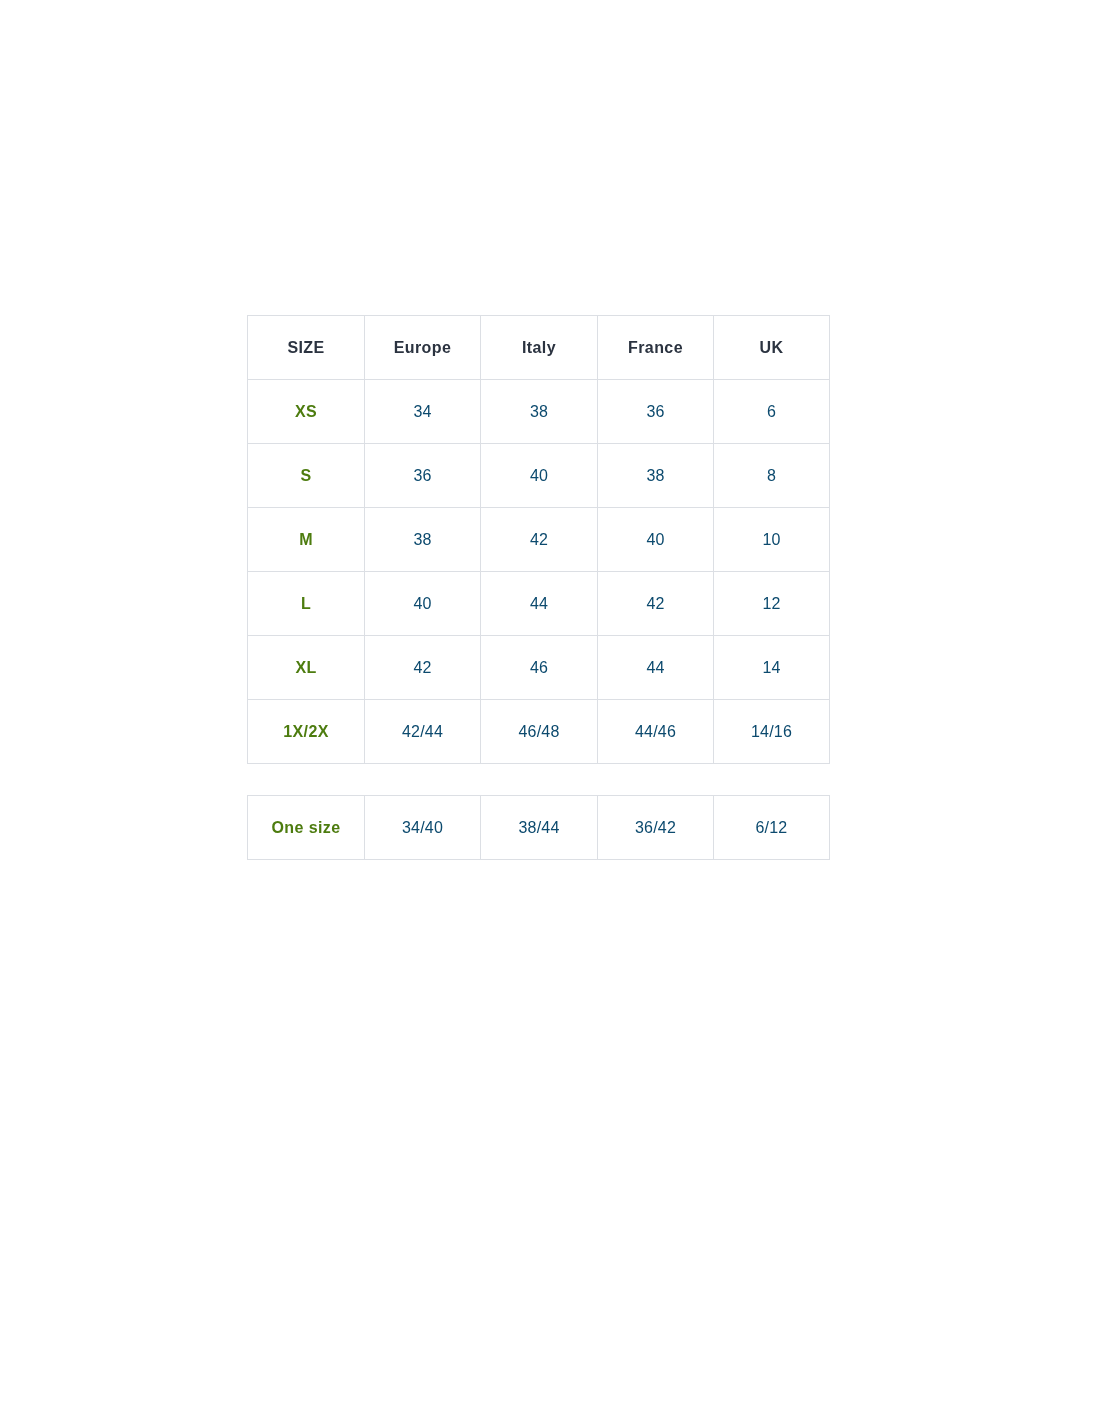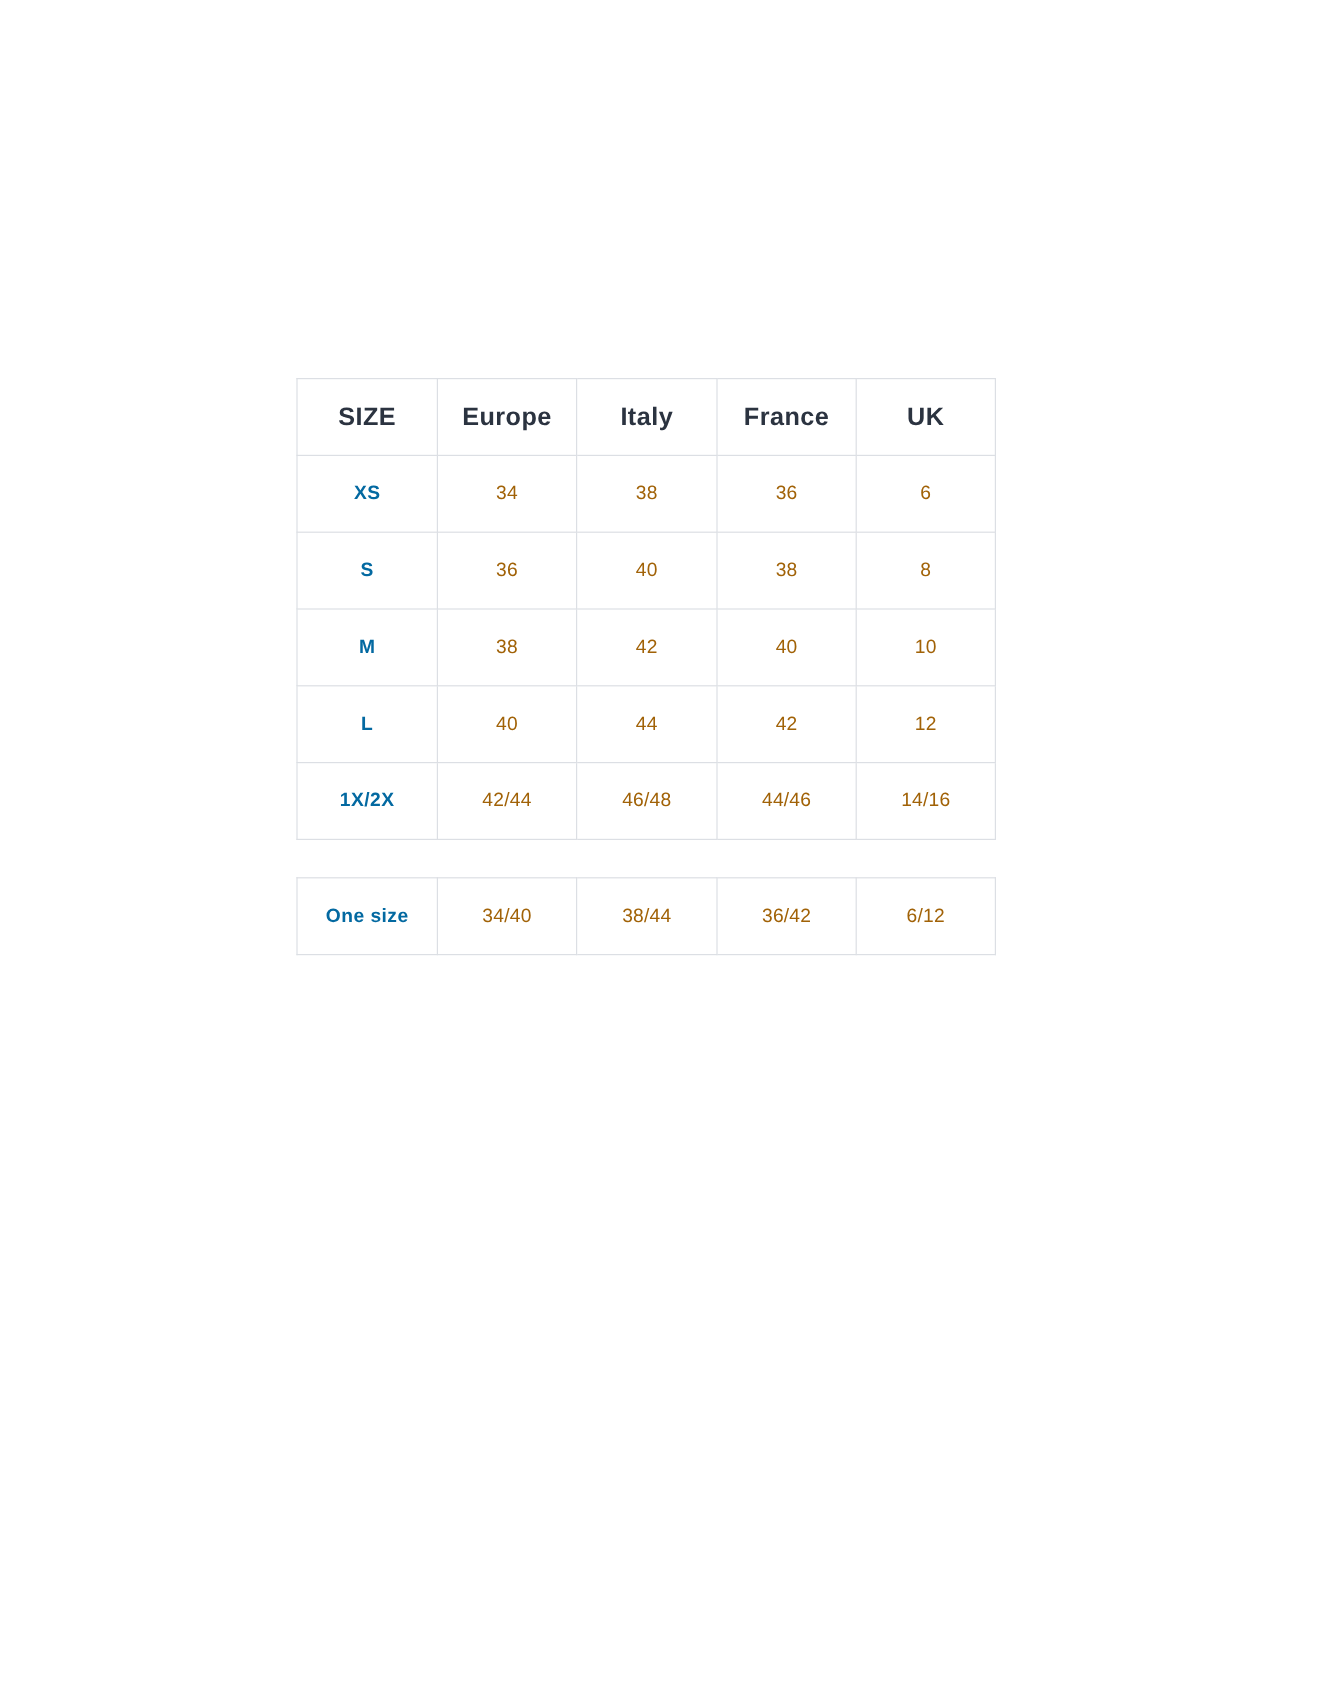--- a/index.html
+++ b/index.html
@@ -26,33 +26,33 @@
     table-layout: fixed;
   }
   table.size-table td,
   table.size-table th {
     border: 1px solid #dcdfe4;
     height: 63px;
     text-align: center;
     vertical-align: middle;
     font-size: 16px;
     font-weight: 400;
-    color: #a16207;
+    color: #0c4a6e;
     padding: 0;
     letter-spacing: 0.2px;
   }
   table.size-table th {
     font-weight: 700;
-    font-size: 21px;
+    font-size: 16px;
     color: #2b3340;
     letter-spacing: 0.4px;
   }
   table.size-table td.row-head {
     font-weight: 700;
-    color: #0369a1;
+    color: #4d7c0f;
     font-size: 16px;
     letter-spacing: 0.4px;
   }
   col.c0 { width: 117px; }
   col.c1 { width: 116px; }
   col.c2 { width: 117px; }
   col.c3 { width: 116px; }
   col.c4 { width: 116px; }
   .spacer {
     height: 31px;
@@ -103,20 +103,27 @@
         <td>10</td>
       </tr>
       <tr>
         <td class="row-head">L</td>
         <td>40</td>
         <td>44</td>
         <td>42</td>
         <td>12</td>
       </tr>
       <tr>
+        <td class="row-head">XL</td>
+        <td>42</td>
+        <td>46</td>
+        <td>44</td>
+        <td>14</td>
+      </tr>
+      <tr>
         <td class="row-head">1X/2X</td>
         <td>42/44</td>
         <td>46/48</td>
         <td>44/46</td>
         <td>14/16</td>
       </tr>
     </tbody>
   </table>
 
   <div class="spacer"></div>

